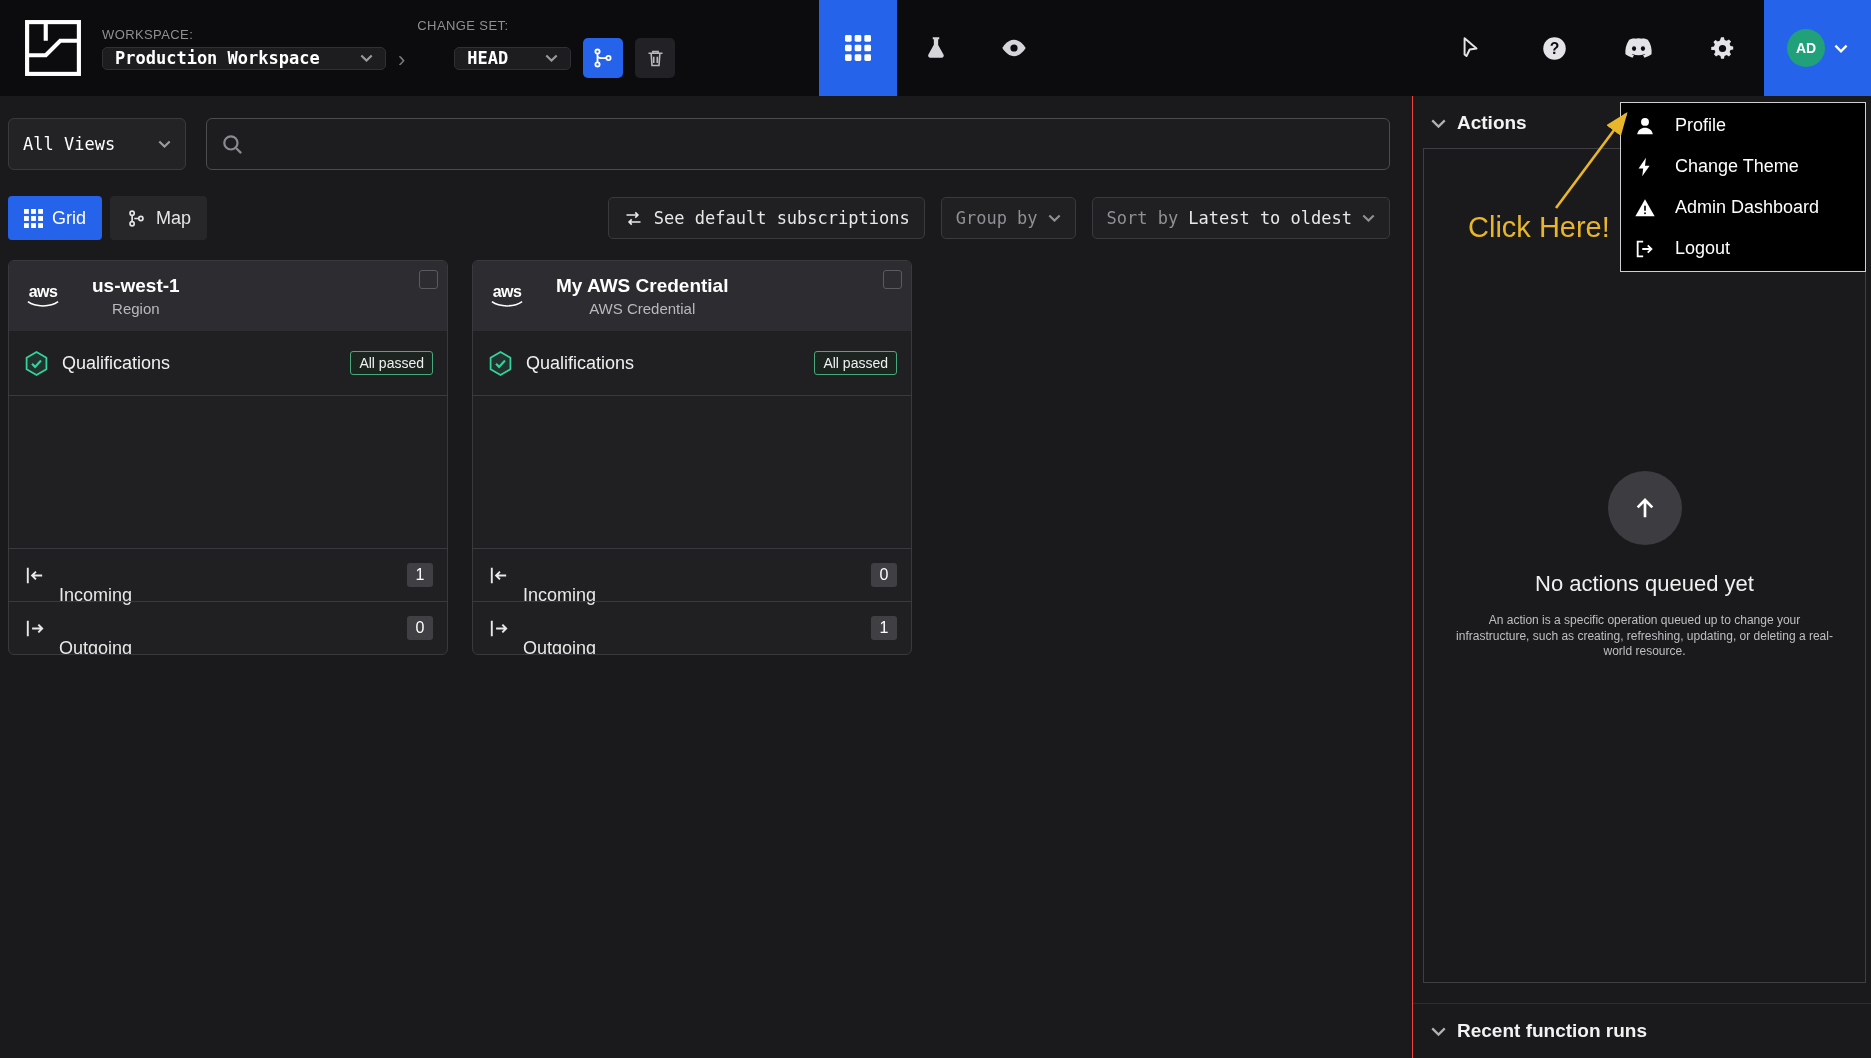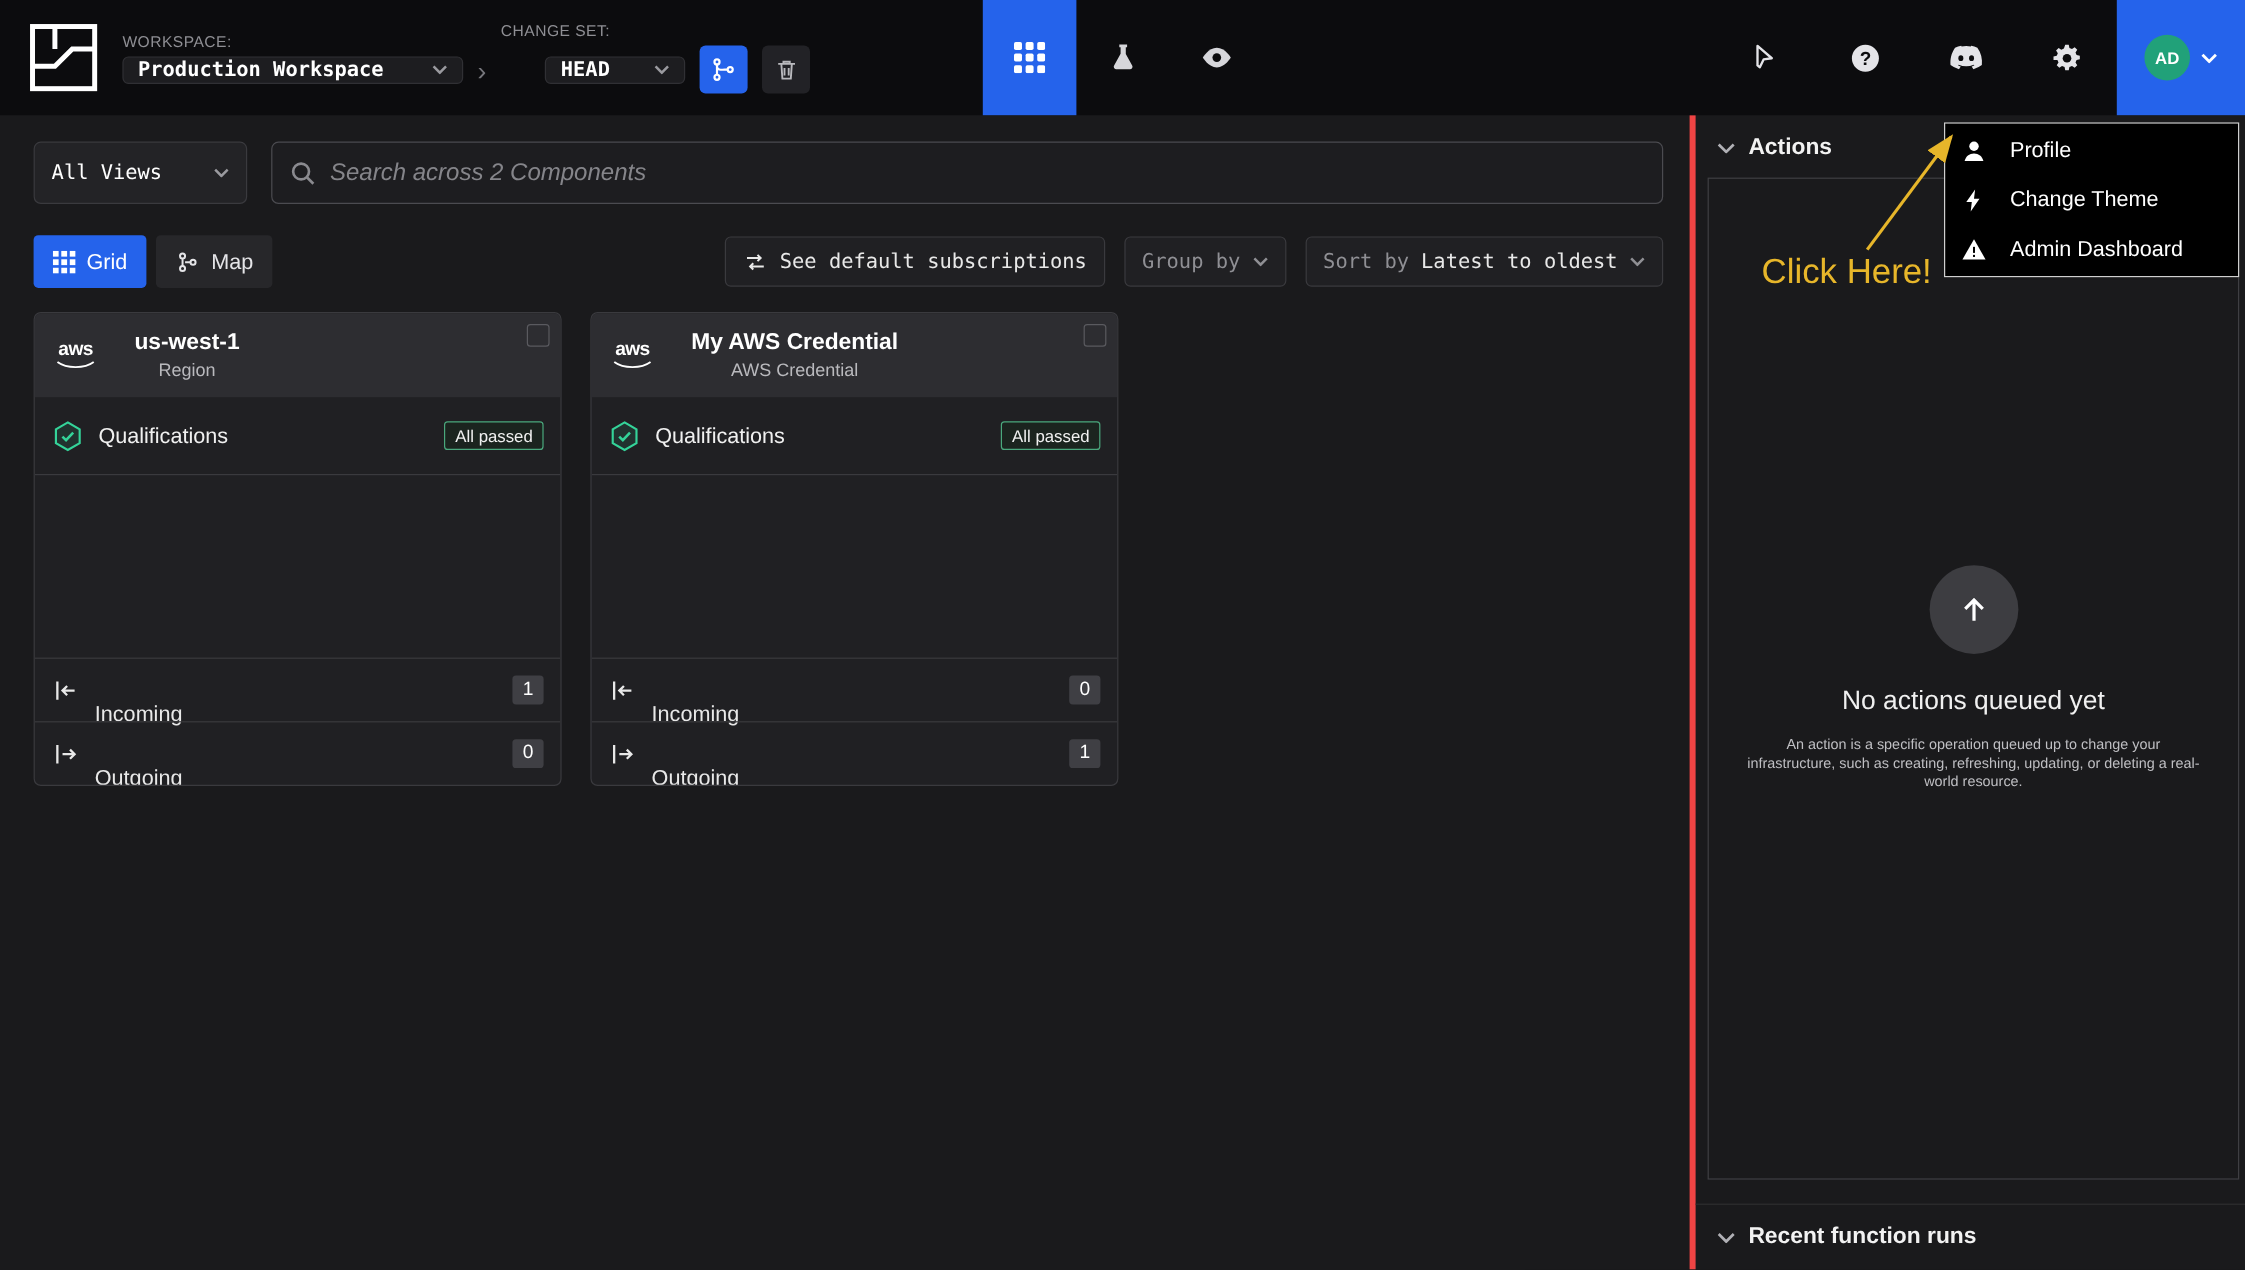--- a/index.html
+++ b/index.html
@@ -55,21 +55,21 @@
   }
   .avatar-circle {
     width:38px; height:38px; border-radius:50%; background:#21a179;
     display:flex; align-items:center; justify-content:center;
     font-size:14px; font-weight:700; color:#fff;
   }
 
   
   .main { display:flex; height:962px; }
   .content {
-    flex:0 0 1413px; padding:22px 22px 0 28px; border-right:5px solid #ef4444;
+    flex:0 0 1413px; padding:22px 22px 0 8px; border-right:1px solid #ef4444;
   }
   .row1 { display:flex; gap:20px; margin-bottom:26px; }
   .views-dd {
     flex:0 0 178px; height:52px; background:#232326; border:1px solid #3a3a3e; border-radius:6px;
     display:flex; align-items:center; justify-content:space-between; padding:0 14px;
     color:#fff; font-family:"DejaVu Sans Mono", monospace; font-size:17px; cursor:pointer;
   }
   .search-box {
     flex:1; height:52px; background:#1d1d20; border:1px solid #4b4b50; border-radius:6px;
     display:flex; align-items:center; gap:12px; padding:0 14px;
@@ -293,21 +293,20 @@
         <span class="mono">All Views</span>
         <svg class="chev" viewBox="0 0 10 6" width="13" height="8">
             <path d="M1 1l4 4 4-4" stroke="#9a9a9f" fill="none" stroke-width="1.6"></path>
           </svg>
       </button>
       <div class="search-box">
         <svg viewBox="0 0 20 20" width="22" height="22">
           <circle cx="9" cy="9" r="6" stroke="#8a8a8f" fill="none" stroke-width="2"></circle>
           <line x1="13.6" y1="13.6" x2="18.3" y2="18.3" stroke="#8a8a8f" stroke-width="2"></line>
         </svg>
-        <input type="text" placeholder="Search across 2 Components" style="">
       </div>
     </div>
 
     <div class="row2">
       <button class="seg-btn active">
         <svg viewBox="0 0 18 18" width="19" height="19" fill="currentColor">
           <rect x="0" y="0" width="4.6" height="4.6"></rect>
             <rect x="6.7" y="0" width="4.6" height="4.6"></rect>
             <rect x="13.4" y="0" width="4.6" height="4.6"></rect>
           <rect x="0" y="6.7" width="4.6" height="4.6"></rect>
@@ -475,20 +474,26 @@
     <span>Change Theme</span>
   </div>
   <div class="menu-item">
     <svg viewBox="0 0 24 24" width="22" height="22" fill="currentColor">
       <path d="M12 2.5L22.5 21h-21z"></path>
       <rect x="11.1" y="9.5" width="1.8" height="5.5" fill="#000"></rect>
       <rect x="11.1" y="16.8" width="1.8" height="1.9" fill="#000"></rect>
     </svg>
     <span>Admin Dashboard</span>
   </div>
+  <div class="menu-item">
+    <svg viewBox="0 0 24 24" width="22" height="22" fill="none" stroke="currentColor" stroke-width="2">
+      <path d="M10 4H4v16h6M15 8l4 4-4 4M9 12h10"></path>
+    </svg>
+    <span>Logout</span>
+  </div>
 </div>
 
 <svg class="arrow-overlay" width="1871" height="1058">
   <defs>
     <marker id="ah" markerWidth="10" markerHeight="8" refX="8" refY="3.5" orient="auto">
       <path d="M0 0L9 3.5L0 7z" fill="#e7b62a"></path>
     </marker>
   </defs>
   <line x1="1556" y1="208" x2="1626" y2="114" stroke="#e7b62a" stroke-width="2.6" marker-end="url(#ah)"></line>
 </svg>

